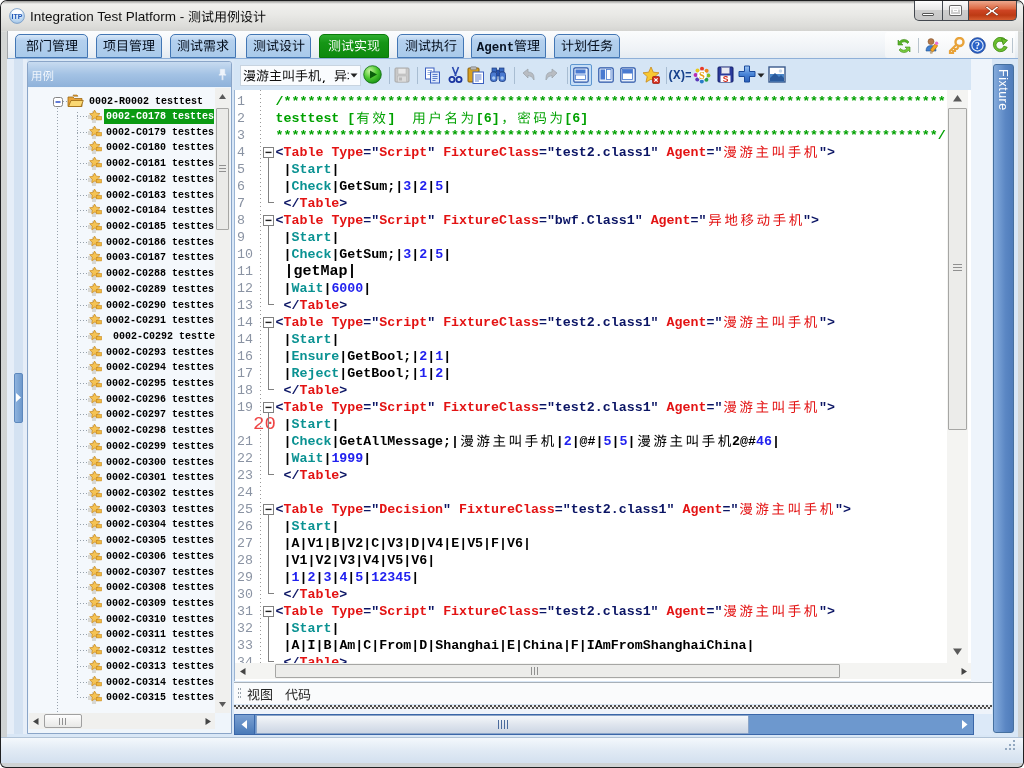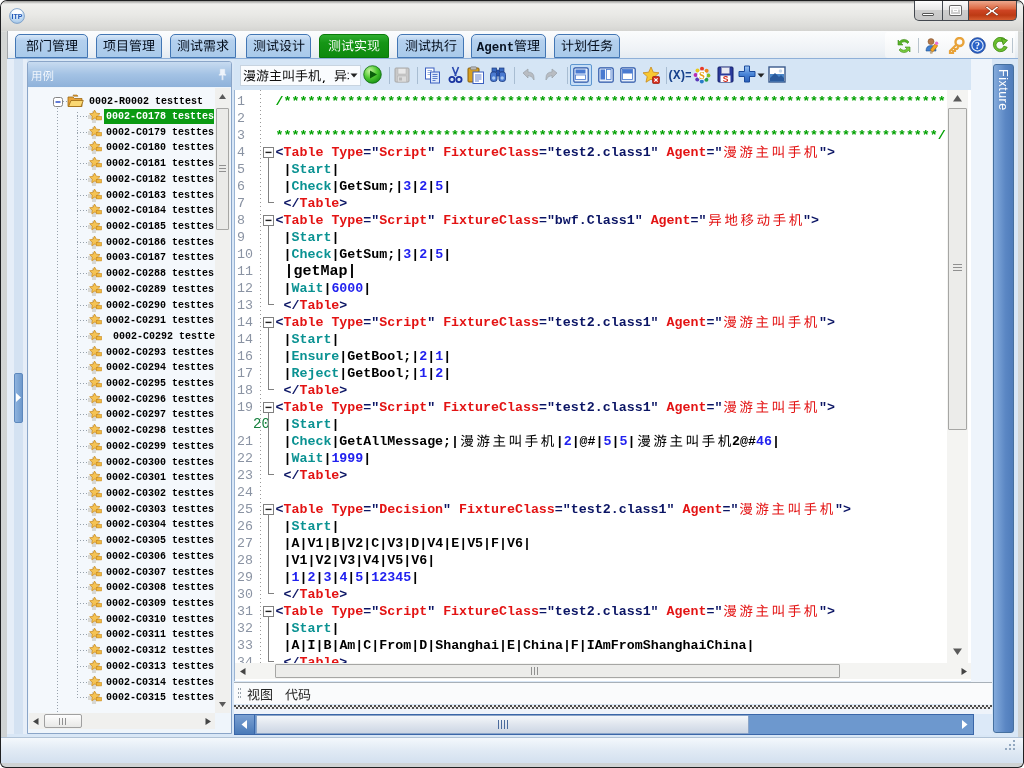--- a/index.html
+++ b/index.html
@@ -15,20 +15,28 @@
           <radialGradient id="itpg" cx="0.5" cy="0.25" r="0.9">
             <stop offset="0" stop-color="#ffffff"></stop>
             <stop offset="0.45" stop-color="#cfe3f6"></stop>
             <stop offset="1" stop-color="#8fb8e0"></stop>
           </radialGradient>
         </defs>
 <circle cx="8" cy="8" r="7.4" fill="url(#itpg)" stroke="#7096c2" stroke-width="0.8"></circle>
 <ellipse cx="8" cy="4.4" rx="5.2" ry="2.8" fill="#ffffff" opacity="0.85"></ellipse>
 <text x="8" y="11" font-size="7" font-weight="bold" fill="#2058b8" text-anchor="middle" font-family="Liberation Sans">ITP</text>
 </svg>
+<div class="abs" style="left:29px;top:8px;font-size:13.5px;color:#111;white-space:nowrap">Integration Test Platform - <svg style="vertical-align:-2px;" width="78.00" height="13" viewBox="0 0 6000 1000" fill="#111">
+          <use href="#u6D4B" x="0" y="0"></use>
+          <use href="#u8BD5" x="1000" y="0"></use>
+          <use href="#u7528" x="2000" y="0"></use>
+          <use href="#u4F8B" x="3000" y="0"></use>
+          <use href="#u8BBE" x="4000" y="0"></use>
+          <use href="#u8BA1" x="5000" y="0"></use>
+        </svg></div>
 <div class="abs" style="left:913px;top:0px;width:103px;height:20px">
 <div class="abs" style="left:0;top:0;width:29px;height:20px;background:linear-gradient(#fdfdfd,#e8e8e8 45%,#cfcfcf 50%,#c6c6c6);border:1px solid #43484f;border-top:none;border-radius:0 0 0 5px"></div>
 <div class="abs" style="left:28px;top:0;width:27px;height:20px;background:linear-gradient(#fdfdfd,#e8e8e8 45%,#cfcfcf 50%,#c6c6c6);border:1px solid #43484f;border-top:none"></div>
 <div class="abs" style="left:54px;top:0;width:49px;height:20px;background:linear-gradient(#eda88d,#dd6a44 40%,#cd4423 50%,#bd3a14 75%,#d55c30);border:1px solid #43484f;border-top:none;border-radius:0 0 5px 0"></div>
 <div class="abs" style="left:8px;top:12px;width:12px;height:3px;background:#fff;border:1px solid #555;border-radius:1px"></div>
 <div class="abs" style="left:36px;top:5px;width:11px;height:9px;border:1.5px solid #fff;box-shadow:0 0 0 1px #666;border-radius:1px"></div>
 <div class="abs" style="left:39px;top:8px;width:5px;height:3px;border:1px solid #fff"></div>
 <svg class="abs" style="left:70px;top:3px" width="16" height="14" viewBox="0 0 16 14">
           <path d="M3 2 L8 6 L13 2 L14.5 3.5 L10 7 L14.5 10.5 L13 12 L8 8 L3 12 L1.5 10.5 L6 7 L1.5 3.5 Z" fill="#fff" stroke="#7a2a10" stroke-width="0.7"></path>
         </svg>
@@ -554,20 +562,35 @@
 <rect x="2" y="8" width="14" height="7.5" fill="#4a86c8"></rect>
 <path d="M2 12 L7 7 L11 11 L13 9 L16 12 L16 15.5 L2 15.5 Z" fill="#2a5a9c"></path>
 <circle cx="12.5" cy="5" r="1.8" fill="#c8d8ec"></circle>
       </svg>
 <div class="abs" style="left:233px;top:89px;width:737px;height:591px;background:#fff;border-left:1px solid #9ab4d4"></div>
 <div class="abs" style="left:970px;top:58px;width:21px;height:675px;background:#eef4fb"></div>
 <div class="abs" style="left:234px;top:89px;width:712px;height:573px;overflow:hidden;background:#fff">
 <div class="abs mono" style="left:2px;top:3px;font-size:13.3px;color:#8a93a3;line-height:17px">1</div>
 <div class="abs mono" style="left:40.5px;top:3px;font-size:13.3px;font-weight:bold;line-height:17px;white-space:pre"><span style="color:#00a100">/***********************************************************************************</span></div>
 <div class="abs mono" style="left:2px;top:20px;font-size:13.3px;color:#8a93a3;line-height:17px">2</div>
+<div class="abs mono" style="left:40.5px;top:20px;font-size:13.3px;font-weight:bold;line-height:17px;white-space:pre"><span style="color:#00a100">testtest [</span><svg style="vertical-align:-2px;" width="32.20" height="13.5" viewBox="0 0 2385 1000" fill="#00a100">
+            <use href="#u6709" x="96" y="0"></use>
+            <use href="#u6548" x="1289" y="0"></use>
+          </svg><span style="color:#00a100">]  </span><svg style="vertical-align:-2px;" width="64.40" height="13.5" viewBox="0 0 4770 1000" fill="#00a100">
+            <use href="#u7528" x="96" y="0"></use>
+            <use href="#u6237" x="1289" y="0"></use>
+            <use href="#u540D" x="2481" y="0"></use>
+            <use href="#u4E3A" x="3674" y="0"></use>
+          </svg><span style="color:#00a100">[6]</span><svg style="vertical-align:-2px;" width="16.10" height="13.5" viewBox="0 0 1193 1000" fill="#00a100">
+            <use href="#uFF0C" x="96" y="0"></use>
+          </svg><svg style="vertical-align:-2px;" width="48.30" height="13.5" viewBox="0 0 3578 1000" fill="#00a100">
+            <use href="#u5BC6" x="96" y="0"></use>
+            <use href="#u7801" x="1289" y="0"></use>
+            <use href="#u4E3A" x="2481" y="0"></use>
+          </svg><span style="color:#00a100">[6]</span></div>
 <div class="abs mono" style="left:2px;top:37px;font-size:13.3px;color:#8a93a3;line-height:17px">3</div>
 <div class="abs mono" style="left:40.5px;top:37px;font-size:13.3px;font-weight:bold;line-height:17px;white-space:pre"><span style="color:#00a100">***********************************************************************************/</span></div>
 <div class="abs mono" style="left:2px;top:54px;font-size:13.3px;color:#8a93a3;line-height:17px">4</div>
 <div class="abs mono" style="left:40.5px;top:54px;font-size:13.3px;font-weight:bold;line-height:17px;white-space:pre"><span style="color:#0a1464">&lt;</span><span style="color:#e31313">Table</span><span style="color:#000000"> </span><span style="color:#e31313">Type</span><span style="color:#0a1464">="</span><span style="color:#e31313">Script</span><span style="color:#0a1464">"</span><span style="color:#000000"> </span><span style="color:#e31313">FixtureClass</span><span style="color:#0a1464">=</span><span style="color:#0a1464">"test2.class1"</span><span style="color:#000000"> </span><span style="color:#e31313">Agent</span><span style="color:#0a1464">="</span><svg style="vertical-align:-2px;" width="96.60" height="13.5" viewBox="0 0 7156 1000" fill="#e31313">
             <use href="#u6F2B" x="96" y="0"></use>
             <use href="#u6E38" x="1289" y="0"></use>
             <use href="#u4E3B" x="2481" y="0"></use>
             <use href="#u53EB" x="3674" y="0"></use>
             <use href="#u624B" x="4867" y="0"></use>
             <use href="#u673A" x="6059" y="0"></use>
@@ -616,21 +639,21 @@
 <div class="abs mono" style="left:40.5px;top:292px;font-size:13.3px;font-weight:bold;line-height:17px;white-space:pre"><span style="color:#000000"> </span><span style="color:#0a1464">&lt;/</span><span style="color:#e31313">Table</span><span style="color:#0a1464">&gt;</span></div>
 <div class="abs mono" style="left:2px;top:309px;font-size:13.3px;color:#8a93a3;line-height:17px">19</div>
 <div class="abs mono" style="left:40.5px;top:309px;font-size:13.3px;font-weight:bold;line-height:17px;white-space:pre"><span style="color:#0a1464">&lt;</span><span style="color:#e31313">Table</span><span style="color:#000000"> </span><span style="color:#e31313">Type</span><span style="color:#0a1464">="</span><span style="color:#e31313">Script</span><span style="color:#0a1464">"</span><span style="color:#000000"> </span><span style="color:#e31313">FixtureClass</span><span style="color:#0a1464">=</span><span style="color:#0a1464">"test2.class1"</span><span style="color:#000000"> </span><span style="color:#e31313">Agent</span><span style="color:#0a1464">="</span><svg style="vertical-align:-2px;" width="96.60" height="13.5" viewBox="0 0 7156 1000" fill="#e31313">
             <use href="#u6F2B" x="96" y="0"></use>
             <use href="#u6E38" x="1289" y="0"></use>
             <use href="#u4E3B" x="2481" y="0"></use>
             <use href="#u53EB" x="3674" y="0"></use>
             <use href="#u624B" x="4867" y="0"></use>
             <use href="#u673A" x="6059" y="0"></use>
           </svg><span style="color:#0a1464">"&gt;</span></div>
-<div class="abs mono" style="left:18px;top:326px;font-size:14px;color:#15803d;line-height:17px">20</div>
+<div class="abs mono" style="left:18px;top:326px;font-size:19px;color:#ef4444;line-height:17px">20</div>
 <div class="abs mono" style="left:40.5px;top:326px;font-size:13.3px;font-weight:bold;line-height:17px;white-space:pre"><span style="color:#000000"> </span><span style="color:#000000">|</span><span style="color:#0a9292">Start</span><span style="color:#000000">|</span></div>
 <div class="abs mono" style="left:2px;top:343px;font-size:13.3px;color:#8a93a3;line-height:17px">21</div>
 <div class="abs mono" style="left:40.5px;top:343px;font-size:13.3px;font-weight:bold;line-height:17px;white-space:pre"><span style="color:#000000"> </span><span style="color:#000000">|</span><span style="color:#0a9292">Check</span><span style="color:#000000">|</span><span style="color:#000000">GetAllMessage;</span><span style="color:#000000">|</span><svg style="vertical-align:-2px;" width="96.60" height="13.5" viewBox="0 0 7156 1000" fill="#000000">
             <use href="#u6F2B" x="96" y="0"></use>
             <use href="#u6E38" x="1289" y="0"></use>
             <use href="#u4E3B" x="2481" y="0"></use>
             <use href="#u53EB" x="3674" y="0"></use>
             <use href="#u624B" x="4867" y="0"></use>
             <use href="#u673A" x="6059" y="0"></use>
           </svg><span style="color:#000000">|</span><span style="color:#2121ef">2</span><span style="color:#000000">|</span><span style="color:#000000">@#</span><span style="color:#000000">|</span><span style="color:#2121ef">5</span><span style="color:#000000">|</span><span style="color:#2121ef">5</span><span style="color:#000000">|</span><svg style="vertical-align:-2px;" width="96.60" height="13.5" viewBox="0 0 7156 1000" fill="#000000">

